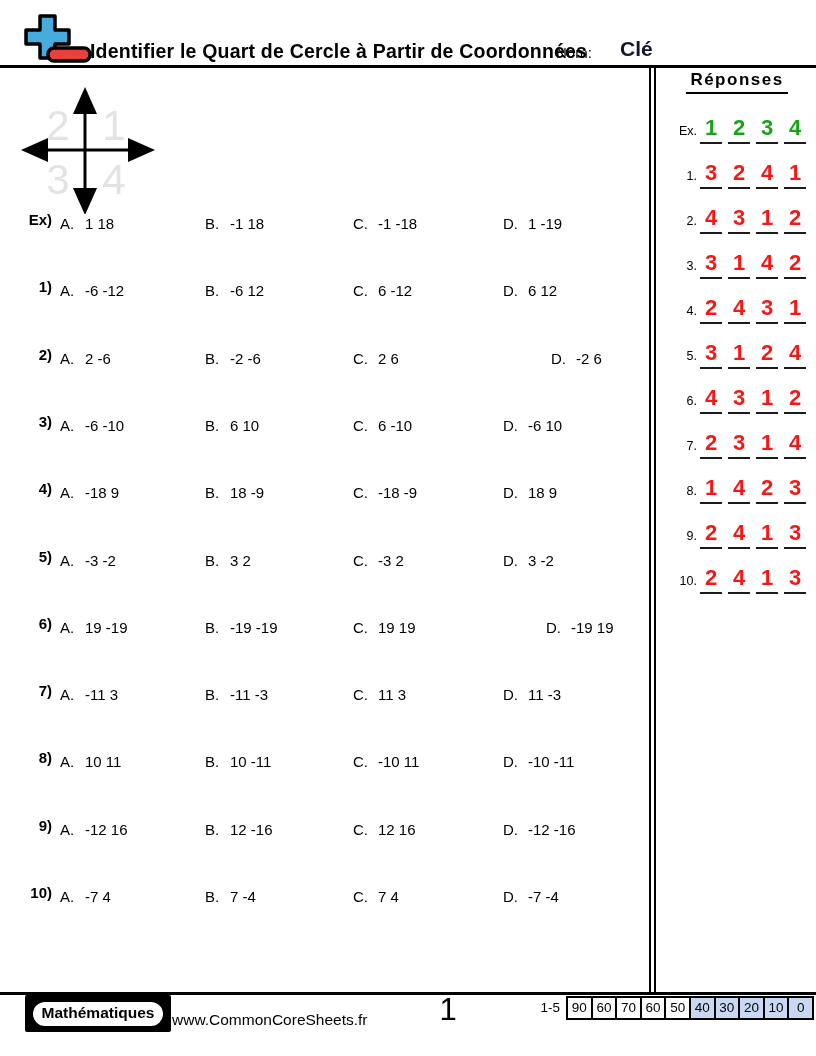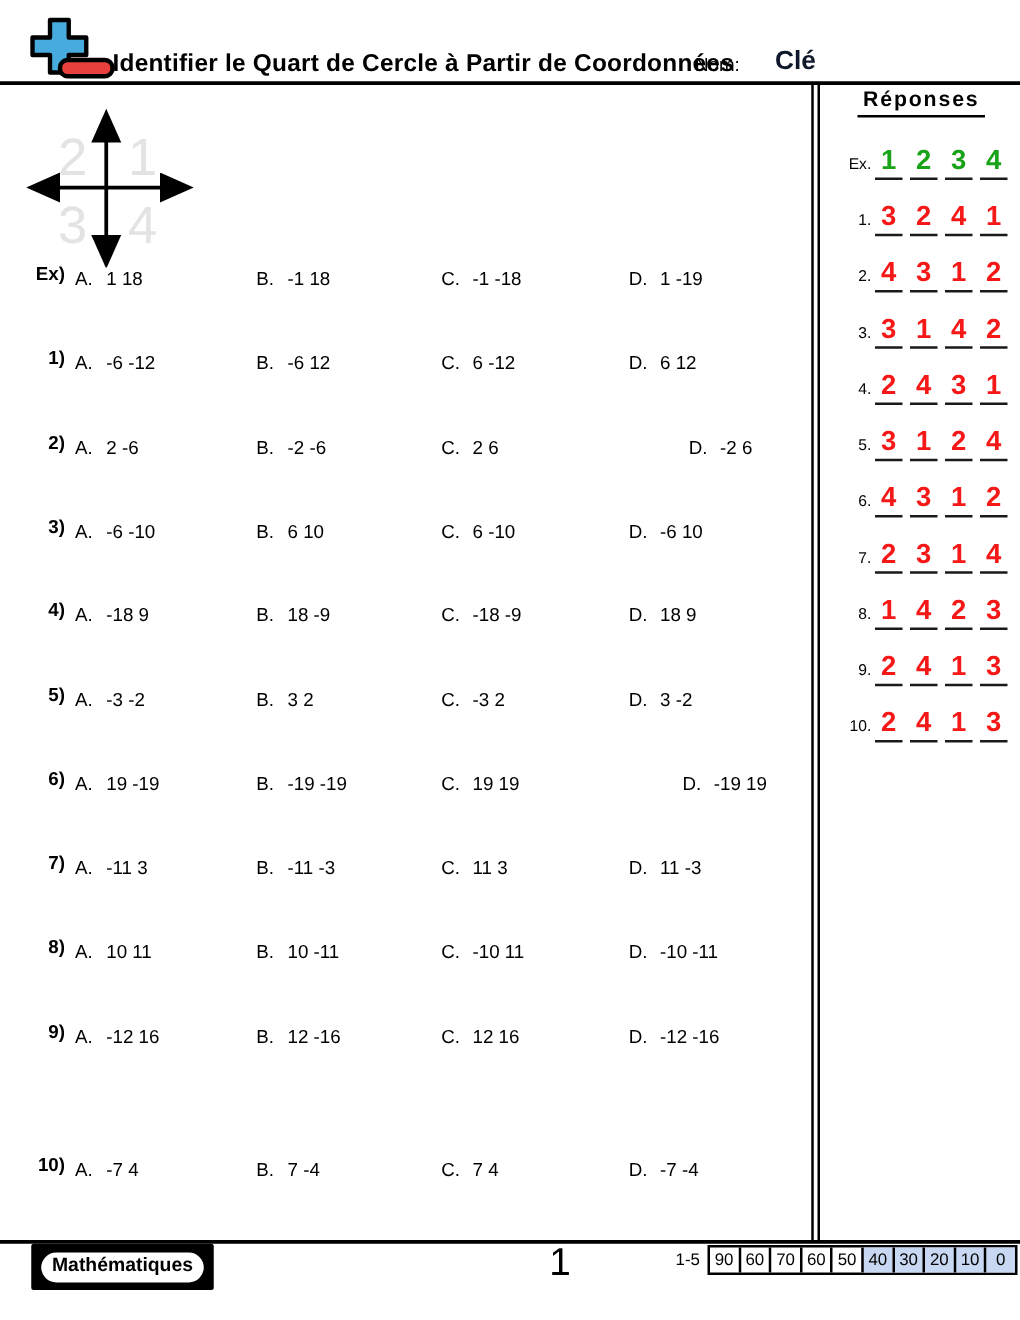--- a/index.html
+++ b/index.html
@@ -160,21 +160,21 @@
         <span class="q-opt" style="left: 353px;"><span class="q-letter">C.</span><span>-10 11</span></span>
         <span class="q-opt" style="left: 503px;"><span class="q-letter">D.</span><span>-10 -11</span></span>
       </div>
       <div class="q-row" style="top: 821px;">
         <span class="q-num">9)</span>
         <span class="q-opt" style="left: 60px;"><span class="q-letter">A.</span><span>-12 16</span></span>
         <span class="q-opt" style="left: 205px;"><span class="q-letter">B.</span><span>12 -16</span></span>
         <span class="q-opt" style="left: 353px;"><span class="q-letter">C.</span><span>12 16</span></span>
         <span class="q-opt" style="left: 503px;"><span class="q-letter">D.</span><span>-12 -16</span></span>
       </div>
-      <div class="q-row" style="top: 888px; margin-top: 40px;">
+      <div class="q-row" style="top: 888px;">
         <span class="q-num">10)</span>
         <span class="q-opt" style="left: 60px;"><span class="q-letter">A.</span><span>-7 4</span></span>
         <span class="q-opt" style="left: 205px;"><span class="q-letter">B.</span><span>7 -4</span></span>
         <span class="q-opt" style="left: 353px;"><span class="q-letter">C.</span><span>7 4</span></span>
         <span class="q-opt" style="left: 503px;"><span class="q-letter">D.</span><span>-7 -4</span></span>
       </div>
     </div>
 
   <div class="divider"></div>
   <div class="answers-title-wrap">
@@ -257,20 +257,21 @@
         <span class="a-blank" style="left: 59px; color: rgb(246, 23, 23);">4</span>
         <span class="a-blank" style="left: 87px; color: rgb(246, 23, 23);">1</span>
         <span class="a-blank" style="left: 115px; color: rgb(246, 23, 23);">3</span>
       </div>
     </div>
 
   <div class="footer-rule"></div>
   <div class="subject-badge">
     <span class="badge-pill">Mathématiques</span>
   </div>
+  <div class="site-url">www.CommonCoreSheets.fr</div>
   <div class="page-num">1</div>
   <div class="score-label">1-5</div>
   <div class="score-grid">
       <span class="score-cell">90</span>
       <span class="score-cell">60</span>
       <span class="score-cell">70</span>
       <span class="score-cell">60</span>
       <span class="score-cell">50</span>
       <span class="score-cell hl">40</span>
       <span class="score-cell hl">30</span>

